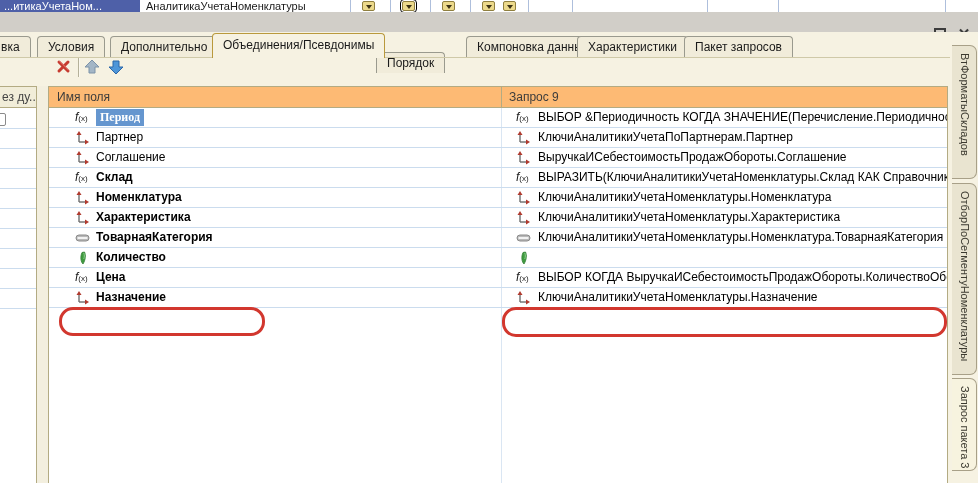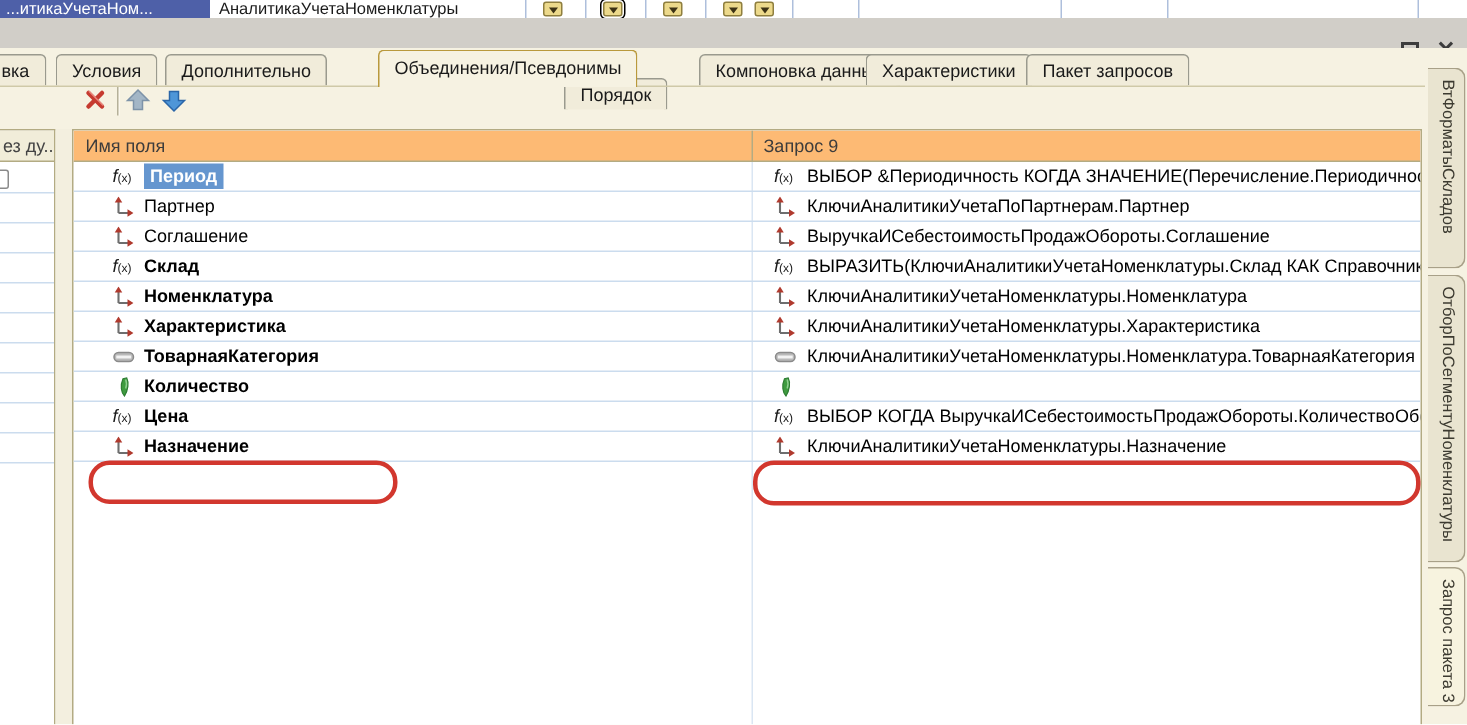--- a/index.html
+++ b/index.html
@@ -49,21 +49,21 @@
   .col-sep { position:absolute; left:452px; top:21px; width:1px; height:376px; background:#dae6f3; }
   .grid-row { position:absolute; left:0; width:898px; height:20px; border-bottom:1px solid #cbdcee; }
   .cell-name { position:absolute; left:0; top:0; width:452px; height:19px; overflow:hidden; white-space:nowrap; }
   .cell-query { position:absolute; left:453px; top:0; width:445px; height:19px; overflow:hidden; white-space:nowrap; }
   .row-icon { position:absolute; top:3px; width:15px; height:14px; }
   .cell-name .row-icon { left:26px; }
   .cell-query .row-icon { left:14px; }
   .name-text { position:absolute; left:47px; top:0; line-height:19px; color:#000; }
   .query-text { position:absolute; left:36px; top:0; line-height:19px; color:#000; }
   .bold { font-weight:bold; }
-  .sel-band { background:#6596cf; color:#fff; font-weight:bold; padding:1px 4px 2px 4px; }
+  .sel-band { background:#6596cf; color:#fff; font-weight:bold; padding:1px 4px 2px 4px;font-family:Liberation Serif, serif; }
 
   .icon-fx { font-style:italic; color:#1a1a1a; font-size:12px; line-height:13px; white-space:nowrap; }
   .icon-fx .sub { font-size:8px; font-style:normal; }
 
   
   .annot { position:absolute; border:3px solid #d2372e; border-radius:14px; background:transparent; z-index:50; pointer-events:none; }
   .annot.a1 { left:59px; top:275px; width:206px; height:29px; }
   .annot.a2 { left:502px; top:275px; width:445px; height:30px; }
 
   
@@ -100,21 +100,21 @@
     <div class="btn-max"></div>
     <div class="btn-close">✕</div>
   </div>
 
   <div class="dialog">
 
     <div id="tabs">
         <div class="tab" style="left: -10px; min-width: 40px;">вка</div>
         <div class="tab" style="left: 37px; min-width: 67px;">Условия</div>
         <div class="tab" style="left: 110px; min-width: 98px;">Дополнительно</div>
-        <div class="tab active" style="left: 212px; min-width: 159px; margin-left: 40px;">Объединения/Псевдонимы</div>
+        <div class="tab active" style="left: 212px; min-width: 159px;">Объединения/Псевдонимы</div>
         <div class="tab" style="left: 376px; min-width: 67px; margin-top: 16px;">Порядок</div>
         <div class="tab" style="left: 466px; min-width: 122px;">Компоновка данных</div>
         <div class="tab" style="left: 577px; min-width: 102px;">Характеристики</div>
         <div class="tab" style="left: 684px; min-width: 103px;">Пакет запросов</div>
       </div>
     <div class="tabstrip-edge"></div>
 
     <div class="tb-icon" style="left:55px; top:26px;">
       <svg width="18" height="18" viewBox="0 0 18 18">
         <line x1="4" y1="4" x2="13" y2="13" stroke="#c63b30" stroke-width="3" stroke-linecap="round"></line>

